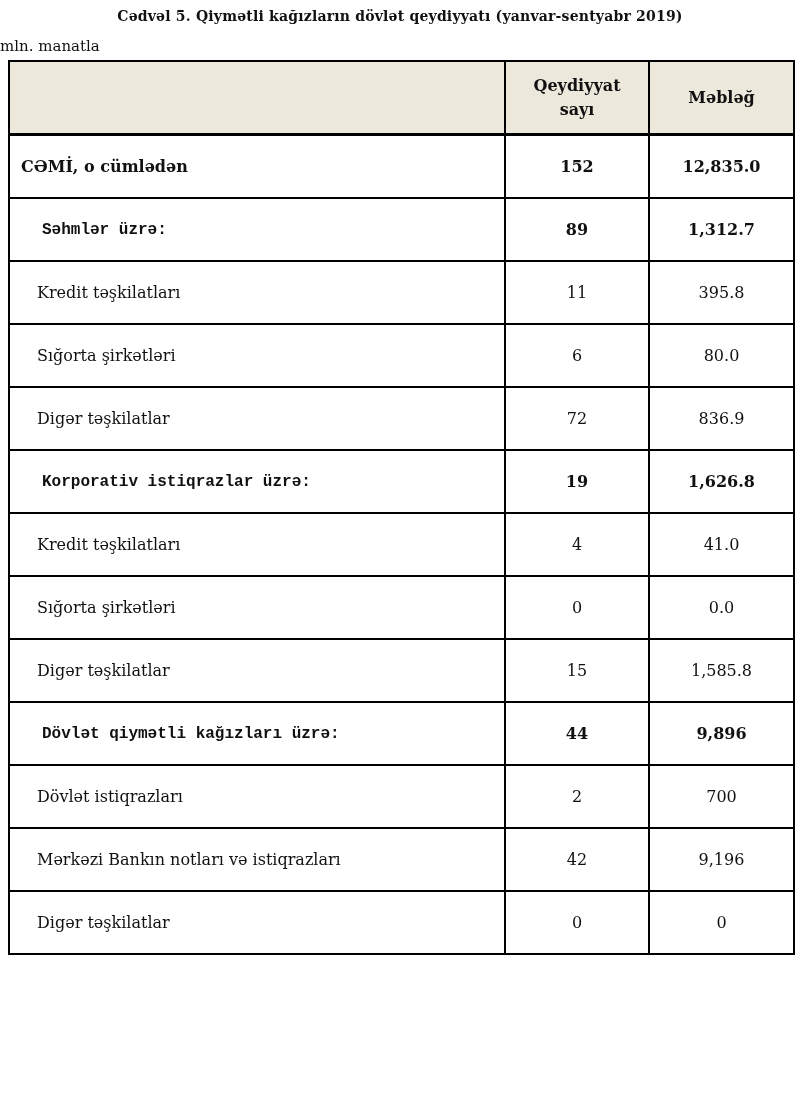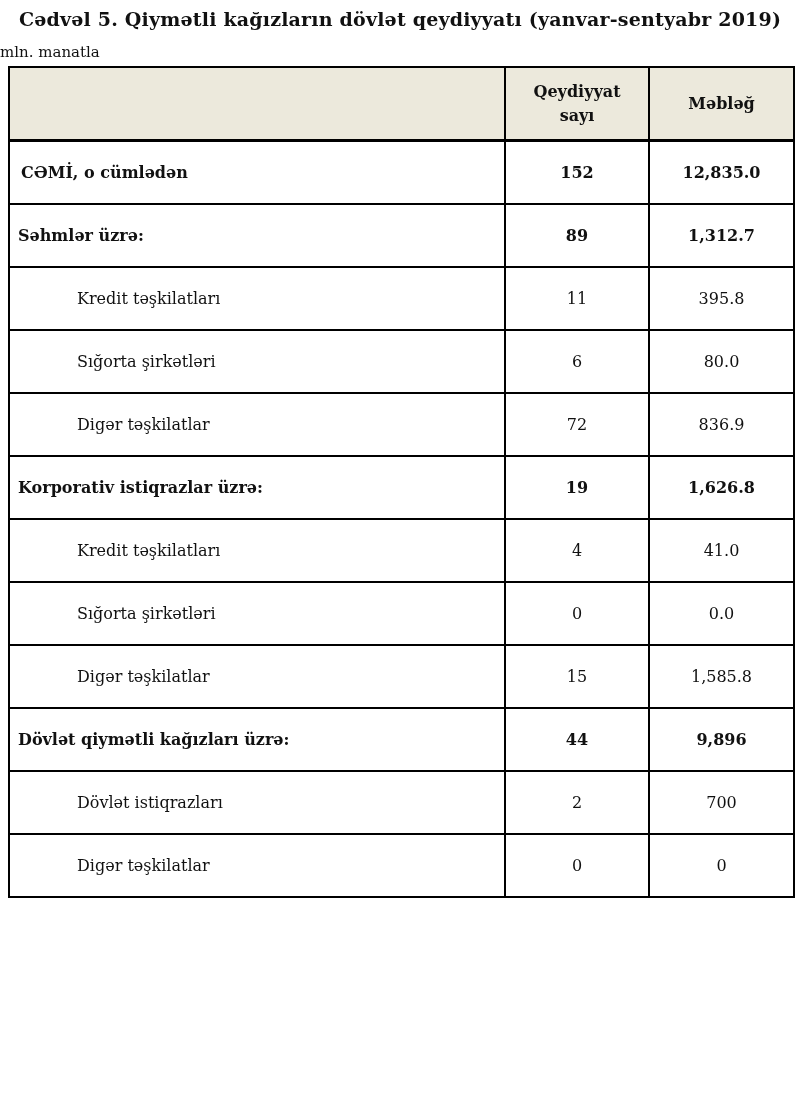--- a/index.html
+++ b/index.html
@@ -11,21 +11,21 @@
     width: 800px;
     height: 1095px;
     font-family: "DejaVu Serif", serif;
     color: #111111;
     position: relative;
   }
   .doc-title {
     margin: 0;
     padding-top: 8px;
     text-align: center;
-    font-size: 19px;
+    font-size: 14px;
     font-weight: bold;
     letter-spacing: 0.2px;
   }
   .unit-note {
     font-size: 15px;
     margin: 13px 14px 5px 0;
   }
   table.reg-table {
     border-collapse: collapse;
     table-layout: fixed;
@@ -53,22 +53,22 @@
     max-width: 100px;
     line-height: 1.5;
   }
   .reg-table tbody td {
     height: 59px;
     background: #ffffff;
   }
   .label-cell { text-align: left; }
   .num-cell   { text-align: center; }
   .level-0 .label-cell { padding-left: 11px; }
-  .level-1 .label-cell { padding-left: 8px; }
-  .level-2 .label-cell { padding-left: 67px; }
+  .level-1 .label-cell { padding-left: 32px; font-family: Liberation Mono, monospace; }
+  .level-2 .label-cell { padding-left: 27px; }
   tr.bold td { font-weight: bold; }
 </style>
 </head>
 <body>
 
 <h1 class="doc-title">Cədvəl 5. Qiymətli kağızların dövlət qeydiyyatı (yanvar-sentyabr 2019)</h1>
 
 <div class="unit-note">mln. manatla</div>
 
 <table class="reg-table">
@@ -148,20 +148,25 @@
     <td class="num-cell">44</td>
     <td class="num-cell">9,896</td>
   </tr>
 
   <tr class="level-2">
     <td class="label-cell">Dövlət istiqrazları</td>
     <td class="num-cell">2</td>
     <td class="num-cell">700</td>
   </tr>
 
+  <tr class="level-2">
+    <td class="label-cell">Mərkəzi Bankın notları və istiqrazları</td>
+    <td class="num-cell">42</td>
+    <td class="num-cell">9,196</td>
+  </tr>
 
 
 
   <tr class="level-2">
     <td class="label-cell">Digər təşkilatlar</td>
     <td class="num-cell">0</td>
     <td class="num-cell">0</td>
   </tr>
 </tbody>
 </table>

